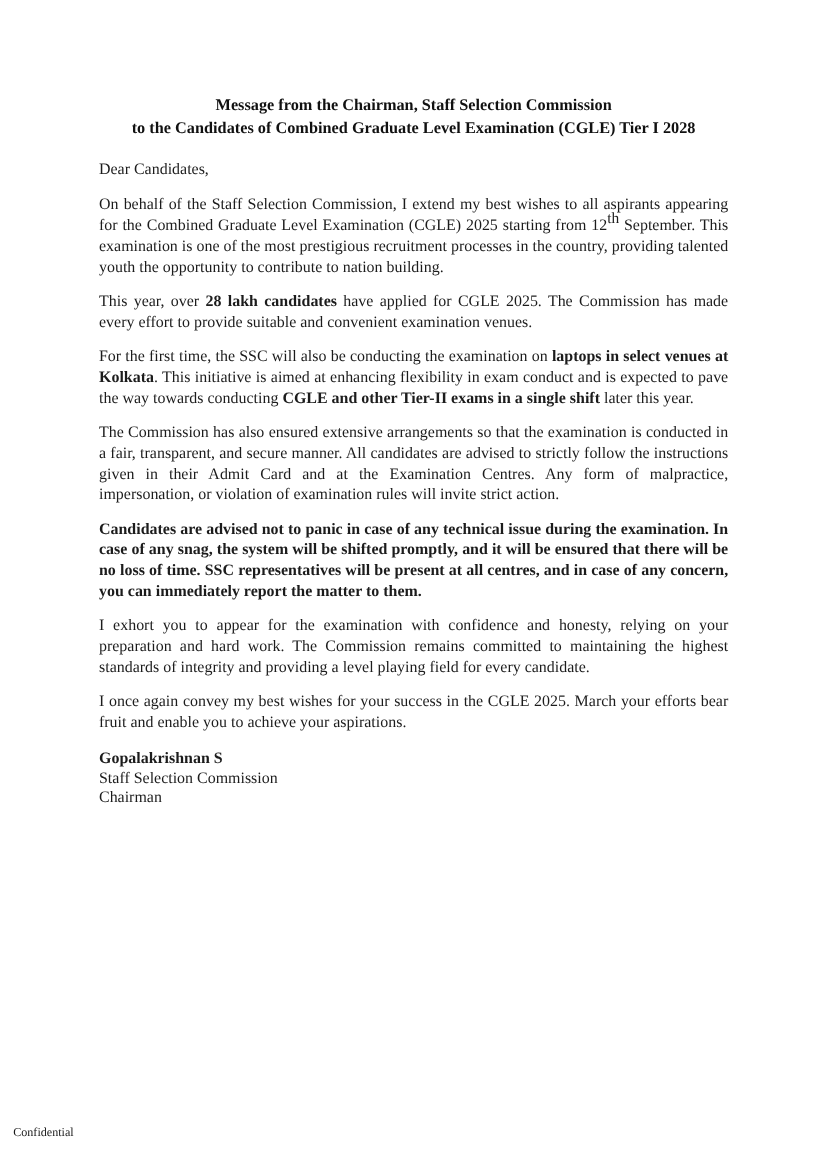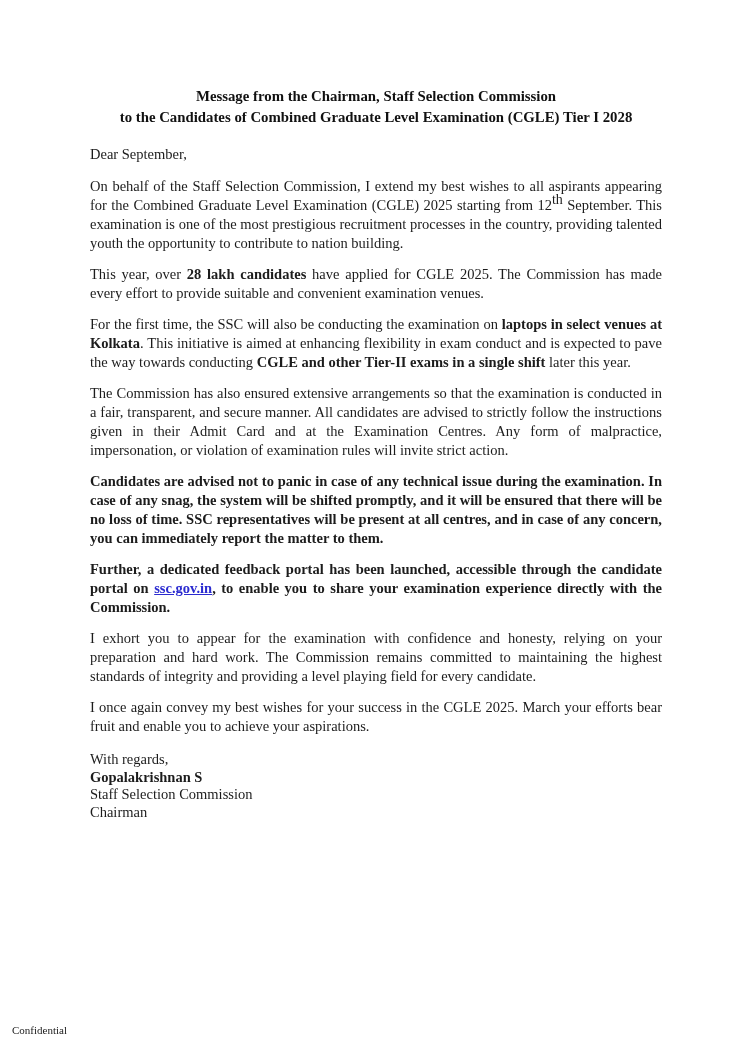--- a/index.html
+++ b/index.html
@@ -67,35 +67,33 @@
 <body>
 
 <div class="page">
   <div class="letter">
 
     <div class="title">
       <div>Message from the Chairman, Staff Selection Commission</div>
       <div>to the Candidates of Combined Graduate Level Examination (CGLE) Tier I 2028</div>
     </div>
 
-    <p class="salutation">Dear September,</p>
+    <p class="salutation">Dear Candidates,</p>
 
     <div>
         <p class="para"><span>On behalf of the Staff Selection Commission, I extend my best wishes to all aspirants appearing for the Combined Graduate Level Examination (CGLE) 2025 starting from 12</span><sup>th</sup><span> September. This examination is one of the most prestigious recruitment processes in the country, providing talented youth the opportunity to contribute to nation building.</span></p>
         <p class="para"><span>This year, over </span><span class="b">28 lakh candidates</span><span> have applied for CGLE 2025. The Commission has made every effort to provide suitable and convenient examination venues.</span></p>
         <p class="para"><span>For the first time, the SSC will also be conducting the examination on </span><span class="b">laptops in select venues at Kolkata</span><span>. This initiative is aimed at enhancing flexibility in exam conduct and is expected to pave the way towards conducting </span><span class="b">CGLE and other Tier-II exams in a single shift</span><span> later this year.</span></p>
         <p class="para"><span>The Commission has also ensured extensive arrangements so that the examination is conducted in a fair, transparent, and secure manner. All candidates are advised to strictly follow the instructions given in their Admit Card and at the Examination Centres. Any form of malpractice, impersonation, or violation of examination rules will invite strict action.</span></p>
         <p class="para"><span class="b">Candidates are advised not to panic in case of any technical issue during the examination. In case of any snag, the system will be shifted promptly, and it will be ensured that there will be no loss of time. SSC representatives will be present at all centres, and in case of any concern, you can immediately report the matter to them.</span></p>
-        <p class="para"><span class="b">Further, a dedicated feedback portal has been launched, accessible through the candidate portal on </span><a class="doc-link b" href="#">ssc.gov.in</a><span class="b">, to enable you to share your examination experience directly with the Commission.</span></p>
         <p class="para"><span>I exhort you to appear for the examination with confidence and honesty, relying on your preparation and hard work. The Commission remains committed to maintaining the highest standards of integrity and providing a level playing field for every candidate.</span></p>
         <p class="para"><span>I once again convey my best wishes for your success in the CGLE 2025. March your efforts bear fruit and enable you to achieve your aspirations.</span></p>
       </div>
 
     <div class="closing">
-      <div>With regards,</div>
       <div class="b">Gopalakrishnan S</div>
       <div>Staff Selection Commission</div>
       <div>Chairman</div>
     </div>
 
   </div>
 
   <div class="footer">Confidential</div>
 </div>
 

